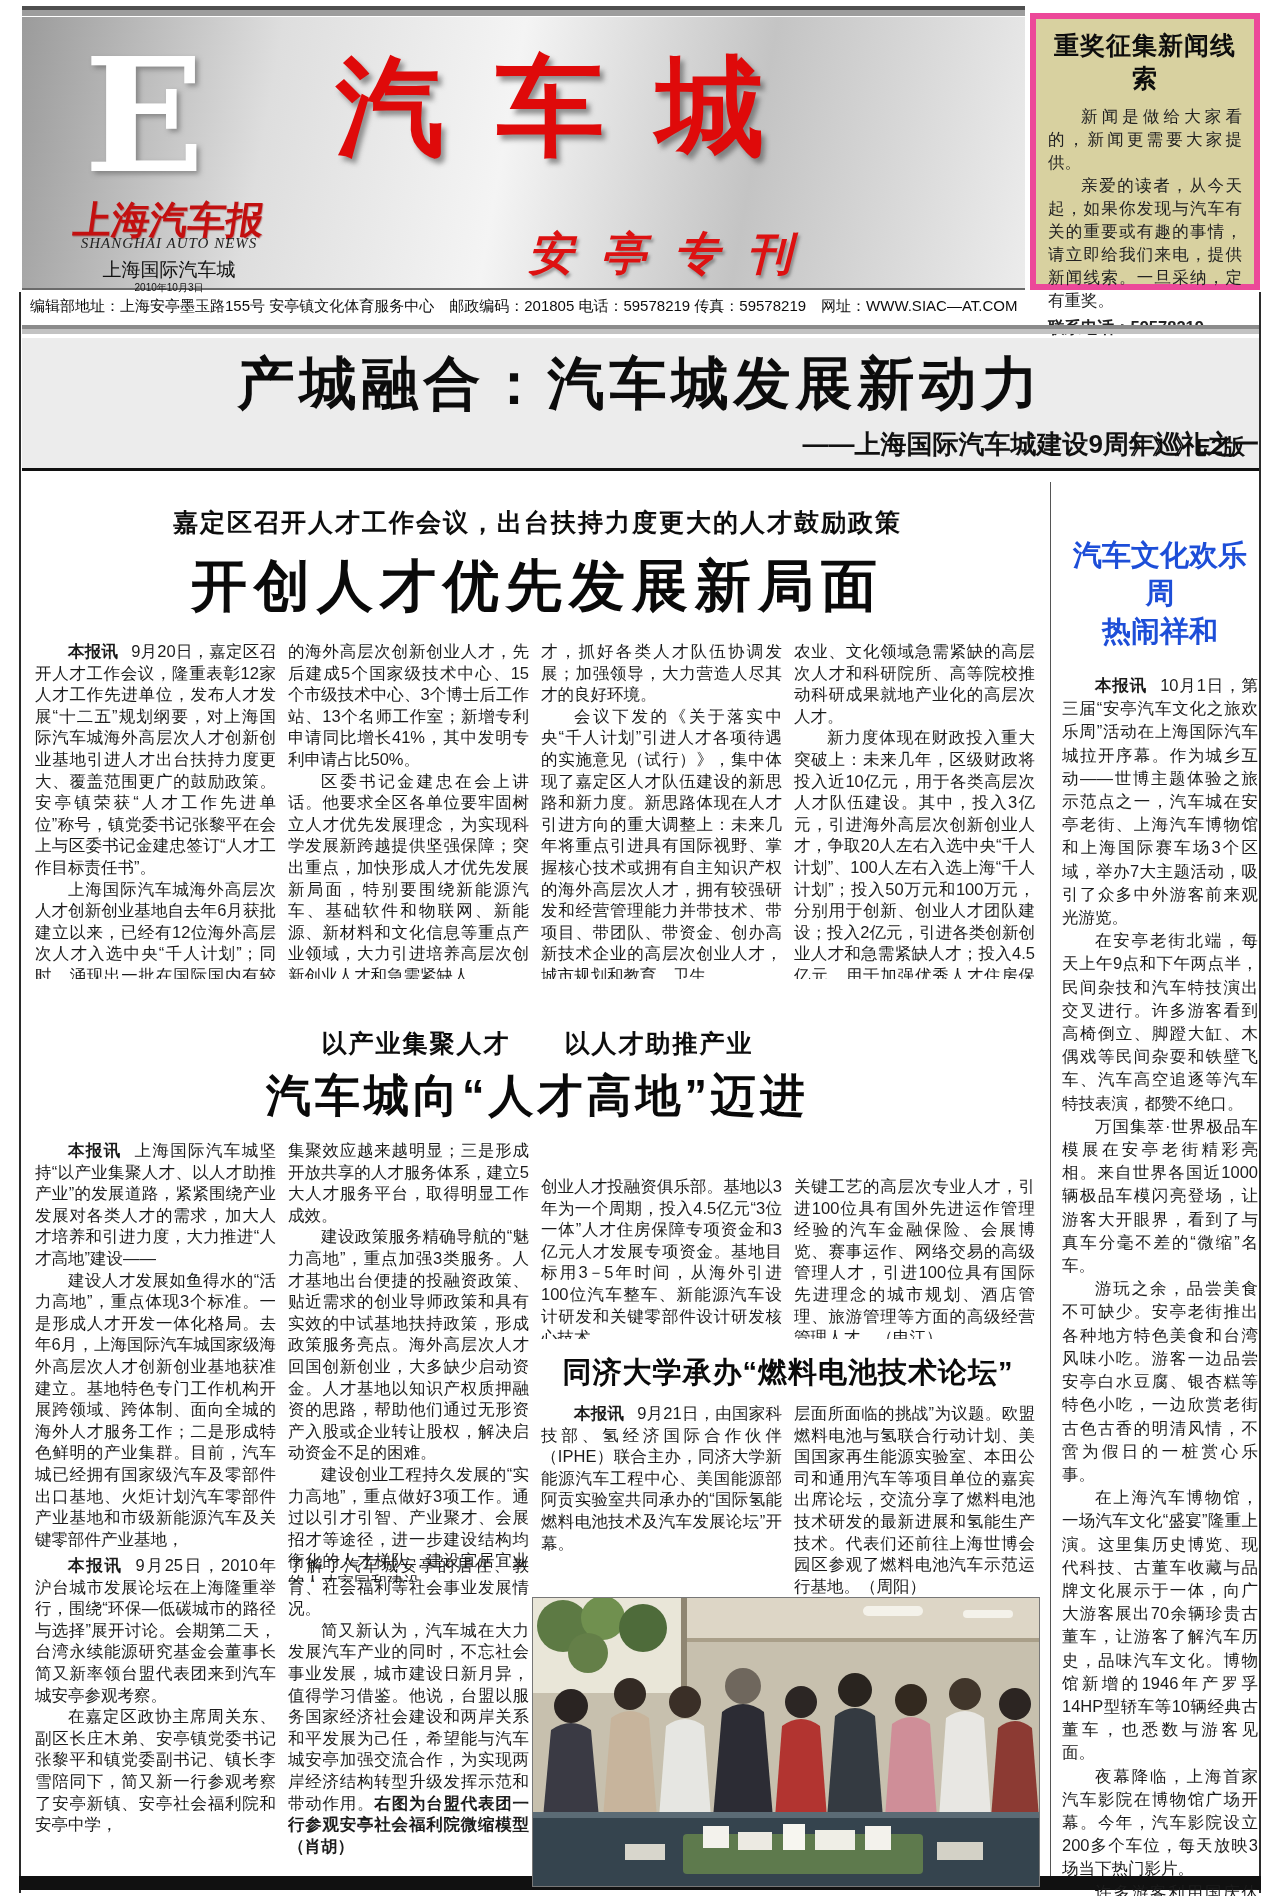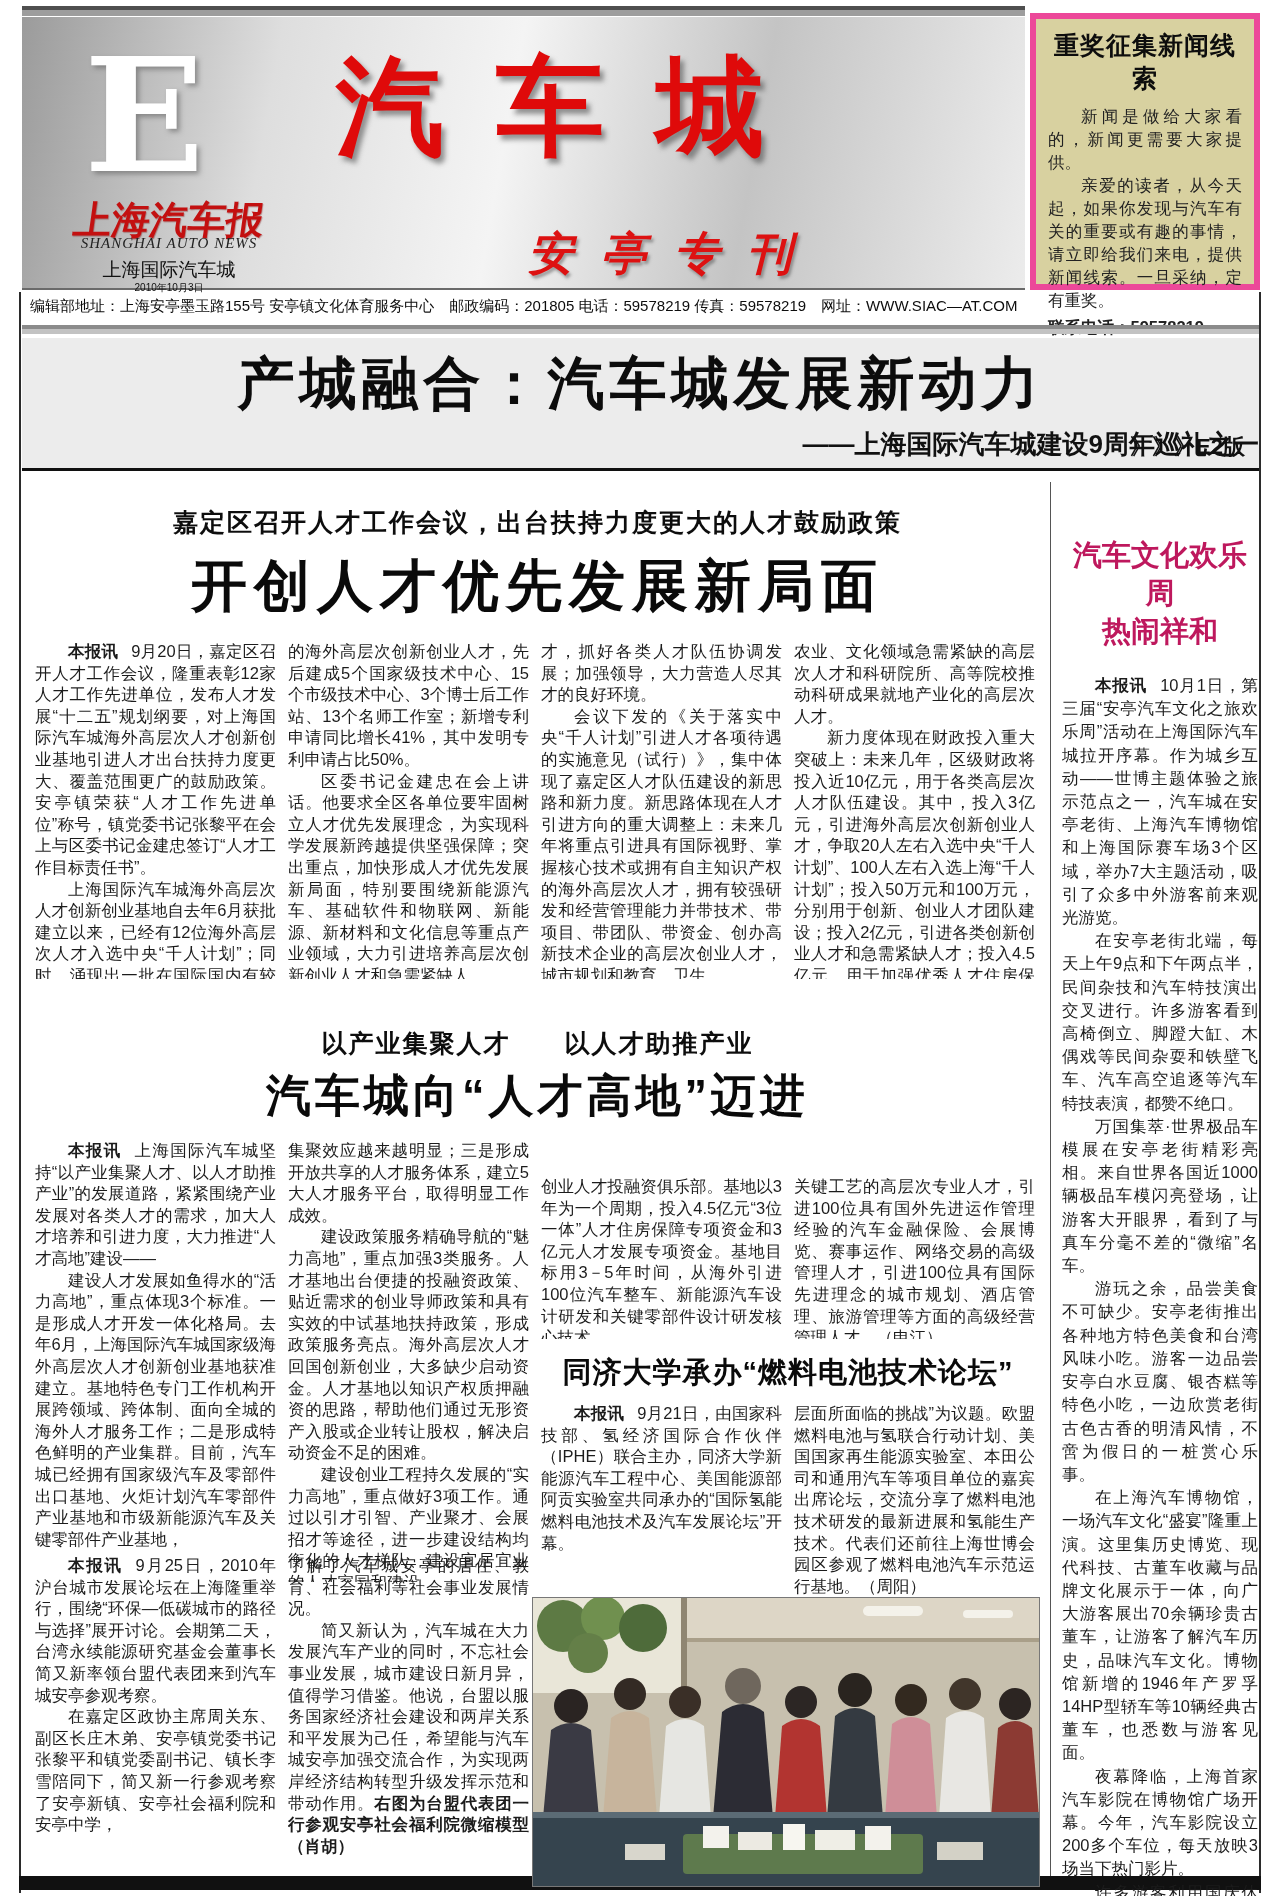--- a/index.html
+++ b/index.html
@@ -83,21 +83,21 @@
   .taimeng .cols { margin-top:12px; height:300px; }
   .cap-b { font-weight:bold; }
 
   
   .photo { position:absolute; left:533px; top:1598px; width:506px; height:288px;
     outline:1px solid #777; overflow:hidden; }
 
   
   .sidebar { position:absolute; left:1062px; top:492px; width:196px; }
   .sb-title { font-family:"DejaVu Serif",serif; font-weight:bold; font-size:29px;
-    text-align:center; color:#be185d; line-height:38px; margin-top:44px; }
+    text-align:center; color:#1d4ed8; line-height:38px; margin-top:44px; }
   .sb-body { margin-top:24px; height:1222px; overflow:hidden; }
   .sb-body p { font-size:16.5px; line-height:23.2px; }
 </style>
 </head>
 <body>
 
 <div class="topbar"></div>
 <div class="v-rule left"></div>
 <div class="v-rule right"></div>
 <div class="bottombar"></div>

